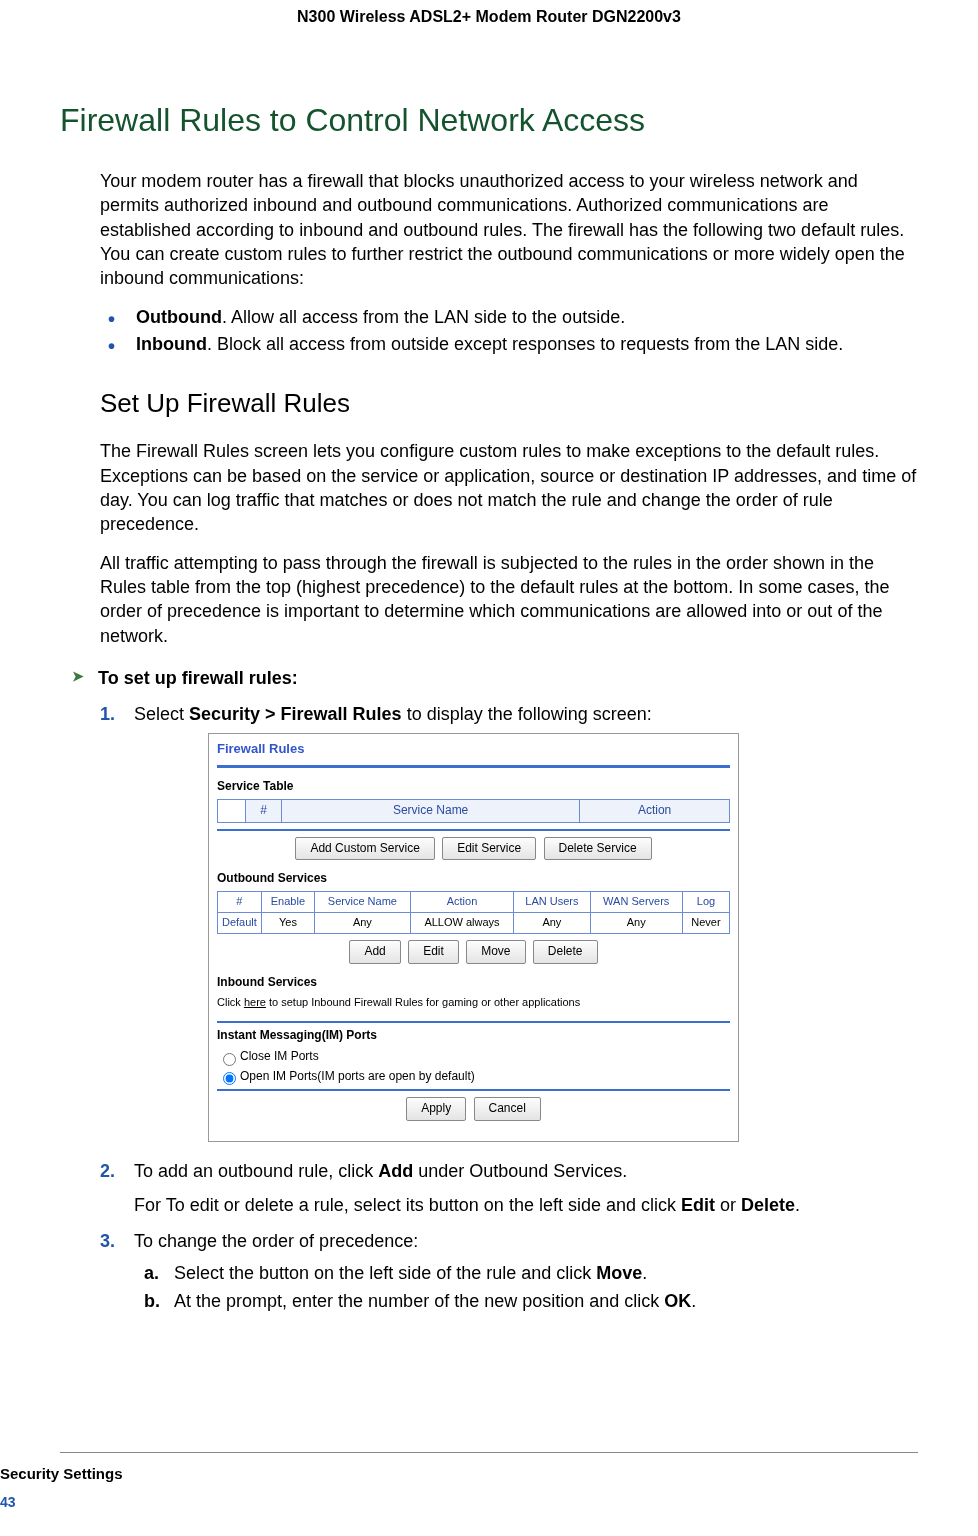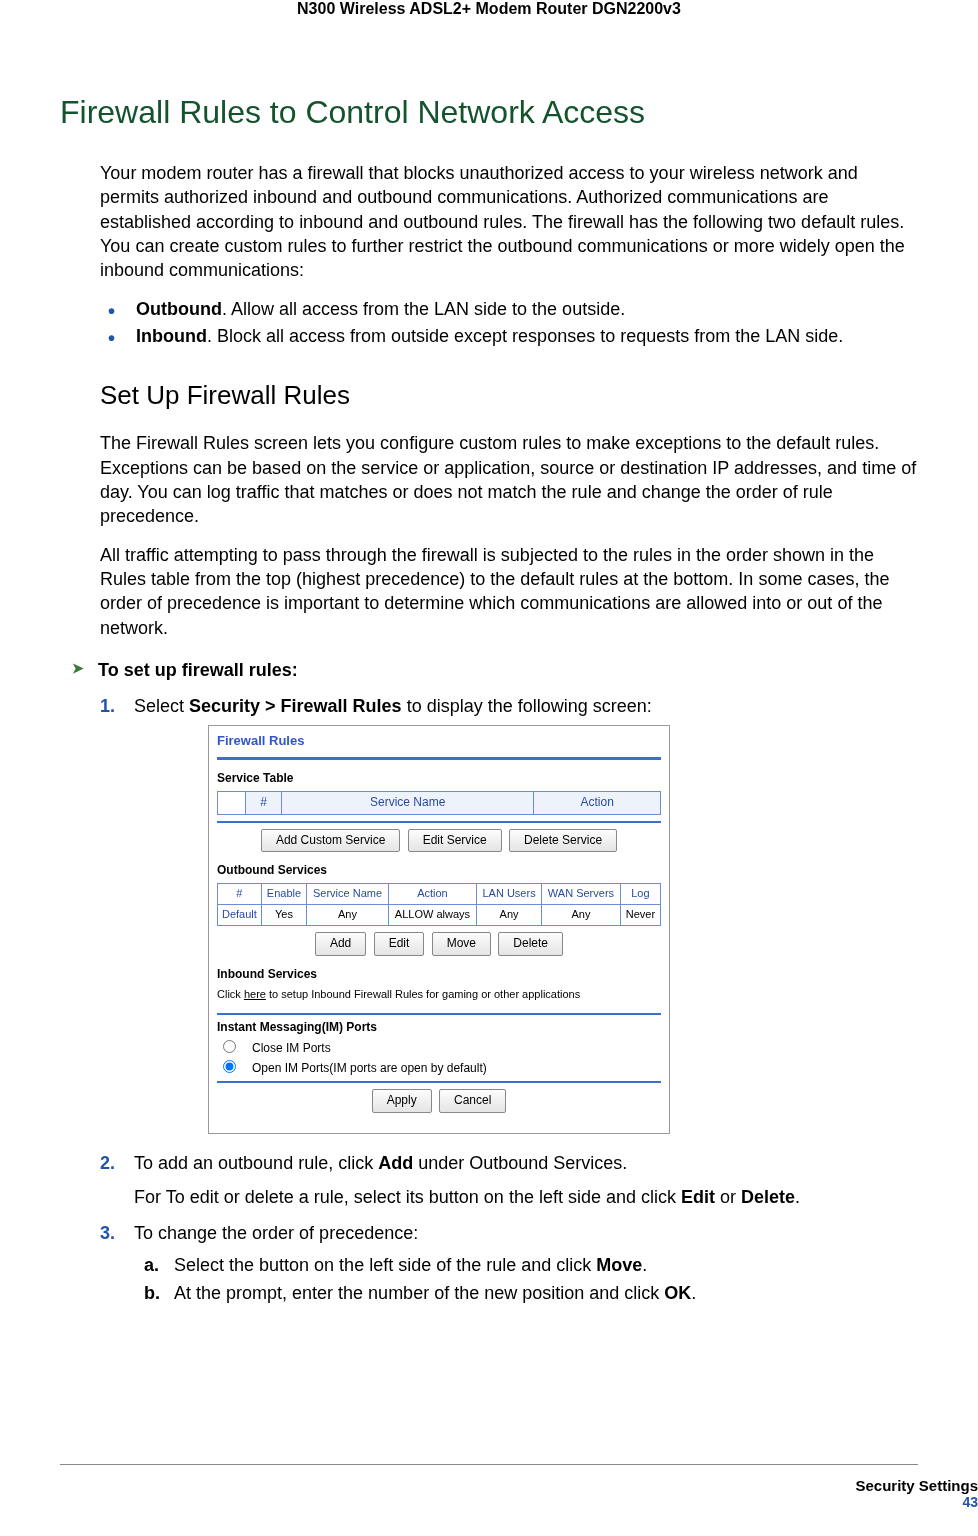--- a/index.html
+++ b/index.html
@@ -9,21 +9,21 @@
       font-family: Arial, Helvetica, sans-serif;
       color: #000;
       background: #fff;
       position: relative;
       padding: 0 60px;
     }
     .running-header {
       text-align: center;
       font-size: 16px;
       font-weight: bold;
-      padding-top: 0;
+      padding-top: 8px;
     }
     .main-heading {
       color: #14532d;
       font-family: Arial, sans-serif;
       font-size: 32px;
       font-weight: normal;
       margin-top: 76px;
       margin-bottom: 30px;
     }
     .body-para {
@@ -106,21 +106,21 @@
       top: 0;
       font-weight: bold;
     }
     .indent-para {
       font-size: 18px;
       margin: 8px 0 10px 0;
       line-height: 1.45;
     }
     .screenshot-box {
       border: 1px solid #999;
-      width: 462px;
+      width: 531px;
       margin: 6px 0 16px 74px;
       padding: 6px 8px 10px 8px;
       font-family: Arial, sans-serif;
       font-size: 12px;
     }
     .panel-title { color: #3355cc; font-weight: bold; font-size: 13px; }
     .blue-rule-thick { border: 0; border-top: 3px solid #3b6fcf; margin: 6px 0 10px 0; }
     .blue-rule { border: 0; border-top: 2px solid #3b6fcf; margin: 4px 0; }
     .subhead { font-weight: bold; font-size: 12px; margin: 4px 0 4px 0; }
     .svc-table { width: 100%; border-collapse: collapse; margin-bottom: 6px; }
@@ -139,33 +139,33 @@
     .btn-row { text-align: center; margin: 6px 0 10px 0; }
     .ob-table { width: 100%; border-collapse: collapse; margin-bottom: 6px; }
     .ob-table th, .ob-table td {
       border: 1px solid #6a8dd6; padding: 2px 4px; font-size: 11px; text-align: center;
     }
     .ob-table th { color: #2a4aa0; font-weight: normal; background: #fff; }
     .ob-table th:first-child, .ob-table td:first-child { width: 42px; }
     .ob-table td:first-child { color: #2a4aa0; }
     .hint { font-size: 11px; margin-bottom: 10px; }
     .hint a { text-decoration: underline; color: #000; }
-    .radio-row { display: flex; align-items: flex-start; gap: 16px; font-size: 12px; margin: 2px 0 2px 6px; }
+    .radio-row { display: flex; align-items: flex-end; gap: 4px; font-size: 12px; margin: 2px 0 2px 6px; }
     .radio-row input { margin: 0; }
     .footer {
       position: absolute;
       bottom: 26px;
       left: 0;
       right: 0;
-      text-align: right;
+      text-align: left;
       font-size: 15px;
     }
     .footer hr { border: 0; border-top: 1px solid #888; margin: 0 60px 12px 60px; }
     .footer .fsec { font-weight: bold; }
-    .footer .fpage { color: #2255aa; font-weight: bold; font-size: 14px; margin-top: 0; }
+    .footer .fpage { color: #2255aa; font-weight: bold; font-size: 14px; margin-top: 12px; }
     b, strong { font-weight: bold; }
   </style>
 </head>
 <body>
 
 <div class="running-header">N300 Wireless ADSL2+ Modem Router DGN2200v3</div>
 
 <h1 class="main-heading">Firewall Rules to Control Network Access</h1>
 
 <p class="body-para">Your modem router has a firewall that blocks unauthorized access to your wireless network and permits authorized inbound and outbound communications. Authorized communications are established according to inbound and outbound rules. The firewall has the following two default rules. You can create custom rules to further restrict the outbound communications or more widely open the inbound communications:</p>

